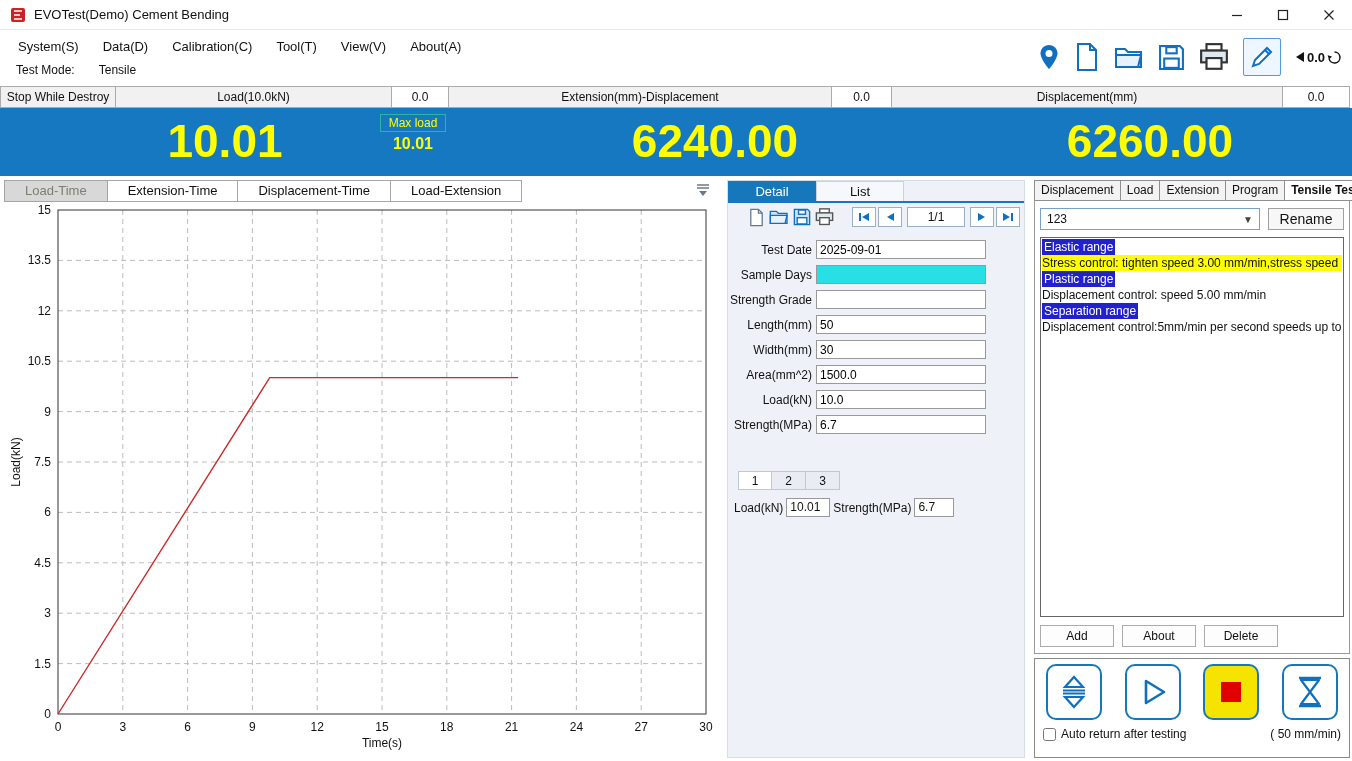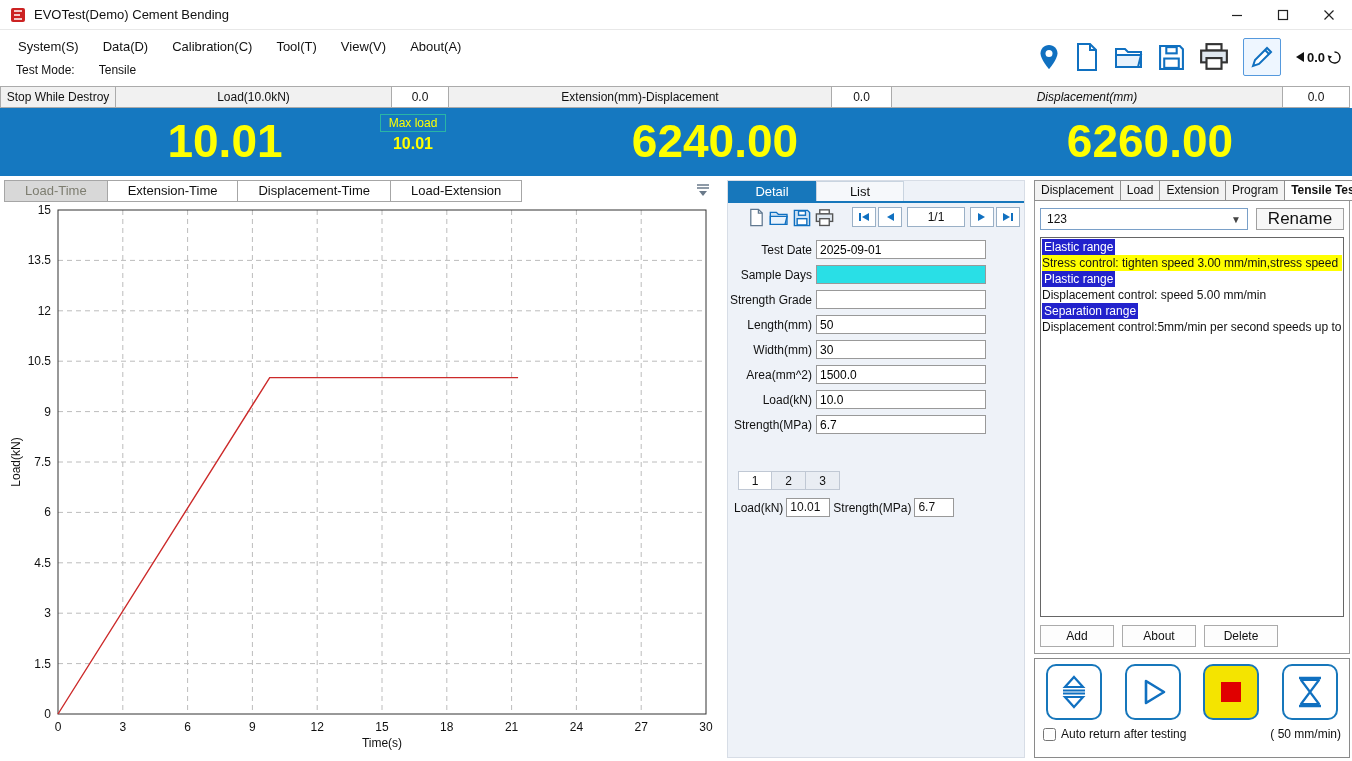--- a/index.html
+++ b/index.html
@@ -47,21 +47,21 @@
   .chart-tab.first{border-left:1px solid #a6a6a6;}
   .chart-tab.active{background:#d8d8d8;color:#7d7d70;}
   .chart-opts{margin-left:auto;align-self:center;padding-right:8px;}
   #chart-svg text{font-family:"Liberation Sans",sans-serif;fill:#111;}
 
   
   .detail-panel{position:absolute;left:727px;top:180px;width:298px;height:578px;background:#eef2f8;border:1px solid #d7dde6;}
   .dp-tabs{display:flex;height:22px;border-bottom:2px solid #1777bb;}
   .dp-tab{width:88px;text-align:center;font-size:13px;line-height:20px;background:#f6f8fb;border:1px solid #c9d4e0;border-bottom:none;}
   .dp-tab.active{background:#1777bb;color:#fff;border-color:#1777bb;}
-  .dp-toolbar{display:flex;align-items:flex-end;padding:4px 4px 0 20px;}
+  .dp-toolbar{display:flex;align-items:center;padding:4px 4px 0 20px;}
   .dp-file-icons{display:flex;gap:4px;align-items:center;}
   .dp-nav{margin-left:auto;display:flex;gap:2px;align-items:center;}
   .nav-btn{width:24px;height:20px;border:1px solid #9ab0c6;background:#fff;display:flex;align-items:center;justify-content:center;}
   .page-box{width:58px;height:20px;border:1px solid #9ab0c6;background:#fff;text-align:center;font-size:12px;line-height:18px;margin:0 3px;}
   .form{margin-top:10px;}
   .form-row{display:flex;align-items:center;height:25px;}
   .form-label{width:88px;text-align:right;font-size:12px;padding-right:4px;white-space:nowrap;}
   .form-input{width:170px;height:19px;border:1px solid #999;background:#fff;font-size:12px;padding:0 3px;font-family:"Liberation Sans",sans-serif;}
   .form-input.cyan{background:#29dfe6;}
   .sample-tabs{display:flex;margin:34px 0 0 10px;}
@@ -76,21 +76,21 @@
   
   .program-panel{position:absolute;left:1034px;top:180px;width:316px;height:578px;}
   .pp-tabs{display:flex;height:21px;}
   .pp-tab{border:1px solid #8f8f8f;border-left:none;padding:2px 6px;font-size:12px;background:#f3f3f3;white-space:nowrap;}
   .pp-tab.first{border-left:1px solid #8f8f8f;}
   .pp-tab.active{background:#fff;font-weight:bold;}
   .pp-body{position:absolute;left:0;top:21px;width:316px;height:453px;border:1px solid #9a9a9a;border-top:none;background:#fff;padding:7px 5px 0 5px;}
   .combo-row{display:flex;gap:8px;}
   .combo{flex:1;height:22px;border:1px solid #7aa0c8;background:#fff;display:flex;align-items:center;padding:0 6px;font-size:12px;}
   .combo-arrow{margin-left:auto;font-size:10px;color:#444;}
-  .rename-btn{width:88px;height:22px;border:1px solid #a0a0a0;background:#f7f7f7;font-size:17px;text-align:center;line-height:20px;}
+  .rename-btn{width:76px;height:22px;border:1px solid #a0a0a0;background:#f7f7f7;font-size:14px;text-align:center;line-height:20px;}
   .steps-list{border:1px solid #666;height:380px;margin-top:7px;background:#fff;padding:1px 1px;font-size:12px;line-height:16px;overflow:hidden;}
   .step{white-space:nowrap;overflow:hidden;}
   .step-header{display:inline-block;background:#2222cc;color:#fff;padding:0 2px;}
   .step-selected{background:#ffff00;}
   .pbtn-row{display:flex;gap:8px;margin-top:8px;}
   .pbtn{width:74px;height:22px;border:1px solid #ababab;background:#fdfdfd;font-size:12px;text-align:center;line-height:20px;}
   .control-box{position:absolute;left:0;top:478px;width:316px;height:100px;border:1px solid #8a8a8a;background:#fff;}
   .ctl-btns{display:flex;justify-content:space-around;align-items:center;padding-top:5px;}
   .ctl-btn{width:56px;height:56px;border:2px solid #1777bb;border-radius:10px;background:#fff;display:flex;align-items:center;justify-content:center;}
   .ctl-btn.stop{background:#f4e400;}
@@ -193,21 +193,21 @@
     </span>
   </div>
 </div>
 
 <div class="statusrow">
   <div class="sb-cell first" style="width:116px;">Stop While Destroy</div>
   <div class="sb-cell" style="width:276px;">Load(10.0kN)</div>
   <div class="sb-cell sb-val" style="width:57px;">0.0</div>
   <div class="sb-cell" style="width:383px;">Extension(mm)-Displacement</div>
   <div class="sb-cell sb-val" style="width:60px;">0.0</div>
-  <div class="sb-cell" style="width:391px;font-style:italic;">Displacement(mm)</div>
+  <div class="sb-cell" style="width:391px;">Displacement(mm)</div>
   <div class="sb-cell sb-val" style="width:67px;">0.0</div>
 </div>
 
 <div class="banner">
   <div class="big-num num-load">10.01</div>
   <div class="maxload">
     <span class="maxload-label">Max load</span>
     <div class="maxload-val">10.01</div>
   </div>
   <div class="big-num num-ext">6240.00</div>

